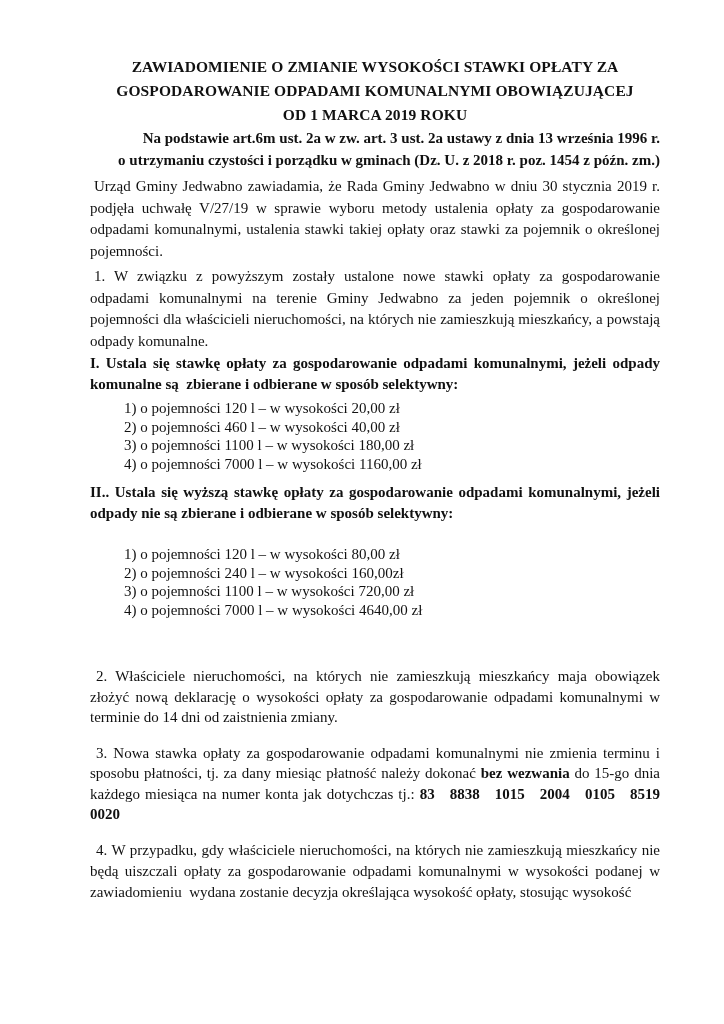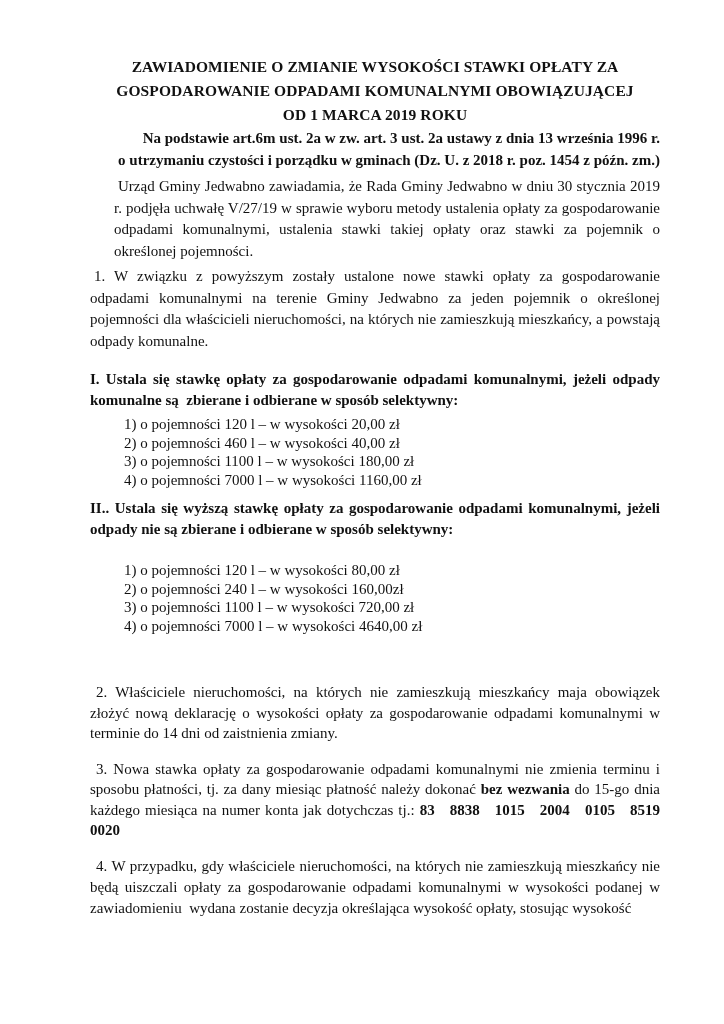--- a/index.html
+++ b/index.html
@@ -34,24 +34,24 @@
     text-align: right;
     line-height: 22px;
   }
   .para {
     margin-top: 4px;
     text-align: justify;
     line-height: 21.5px;
     white-space: pre-wrap;
     text-indent: 4px;
   }
-  .para-intro { margin-top: 5px; margin-left: 24px; }
+  .para-intro { margin-top: 5px; }
   .para-p1 { margin-top: 4px; }
   .sec-heading {
-    margin-top: 17px;
+    margin-top: 1px;
     font-weight: bold;
     text-align: justify;
     line-height: 21px;
     white-space: pre-wrap;
   }
   .rate-list {
     margin-top: 4px;
     padding-left: 34px;
     line-height: 18.5px;
   }

